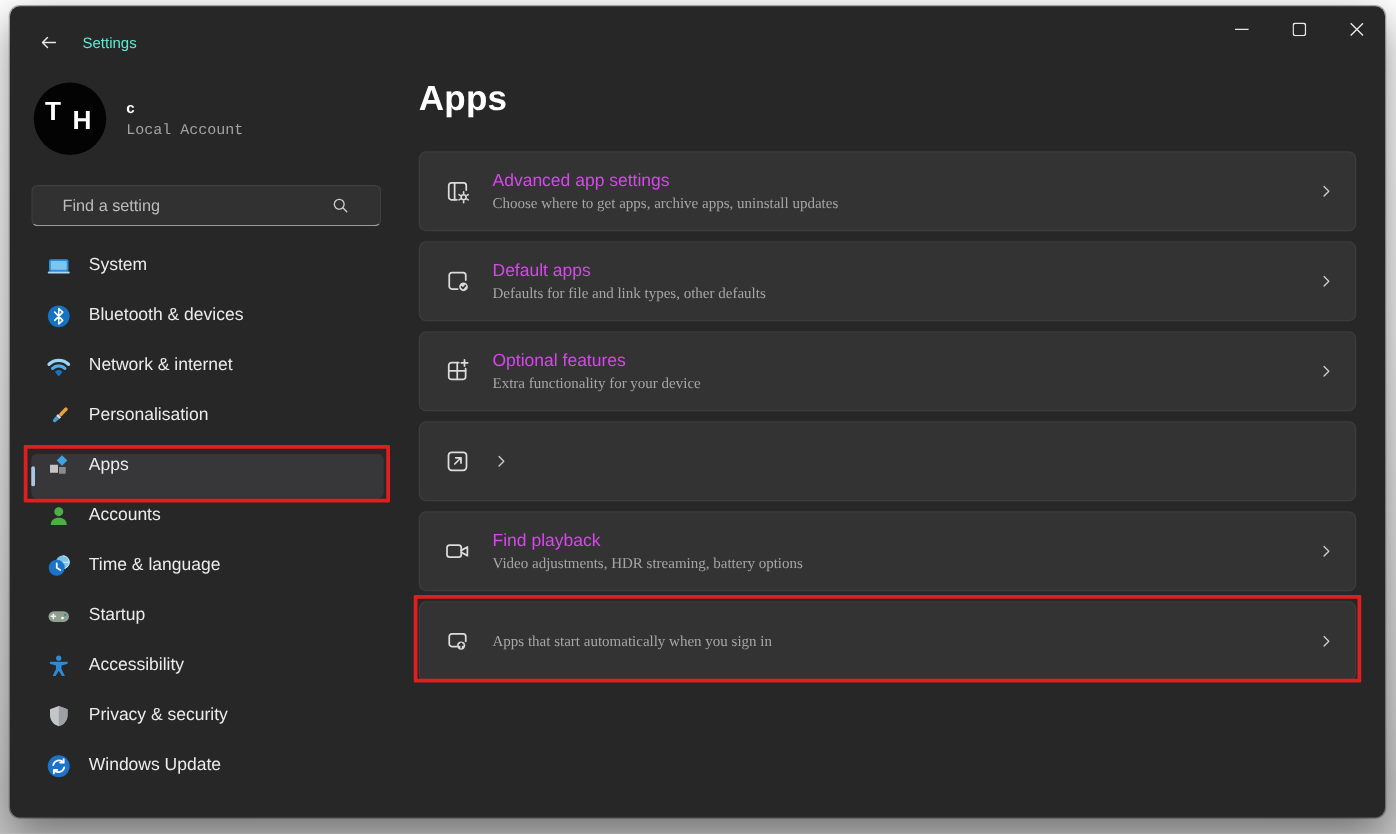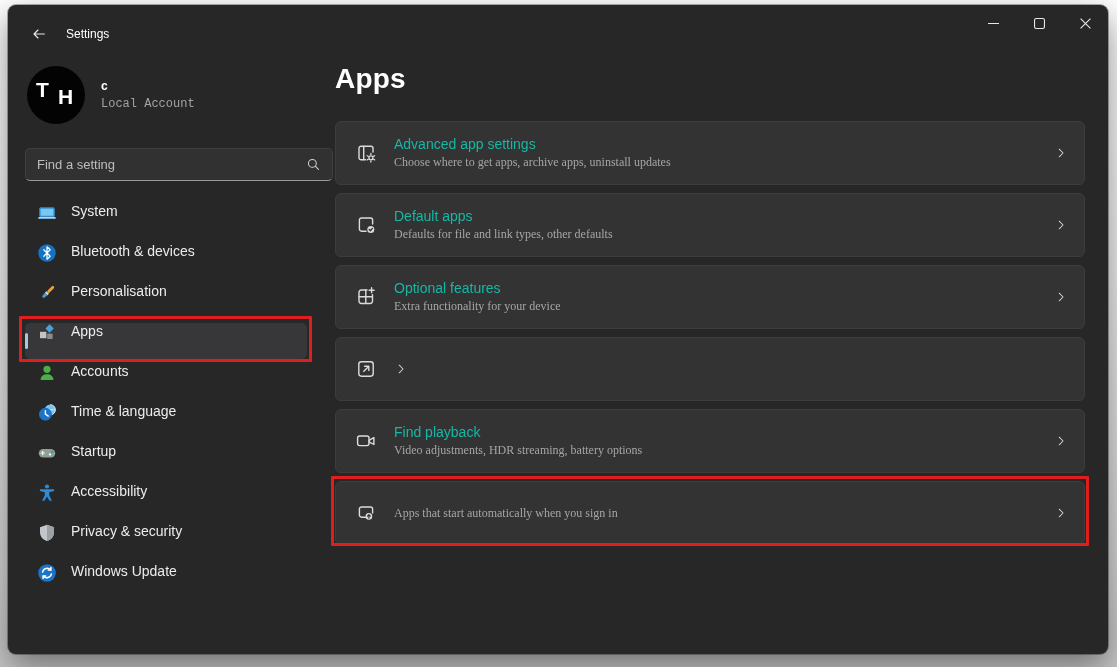--- a/index.html
+++ b/index.html
@@ -15,36 +15,36 @@
   .window {
     position:absolute; left:8px; top:5px; width:1100px; height:649px;
     background:#272727; border-radius:8px; overflow:hidden; color:#ffffff;
     box-shadow:0 12px 34px rgba(0,0,0,0.45), 0 0 0 1px rgba(0,0,0,0.30);
   }
   
   .back-button {
     position:absolute; left:16px; top:17px; width:30px; height:24px;
     background:none; border:none; padding:0; display:flex; align-items:center; justify-content:center; cursor:pointer;
   }
-  .titlebar-title { position:absolute; left:58px; top:22px; font-size:12px; color:#ffffff; }
+  .titlebar-title { position:absolute; left:58px; top:22px; font-size:12px; color:#5eead4; }
   .window-controls { position:absolute; right:0; top:0; display:flex; }
   .window-control { width:46px; height:36px; display:flex; align-items:center; justify-content:center; }
   
   .sidebar { position:absolute; left:17px; top:58px; width:282px; }
   .account { display:flex; align-items:center; gap:16px; height:64px; padding-left:2px; }
   .avatar { width:58px; height:58px; border-radius:50%; background:#030303; position:relative; flex:none; }
   .avatar span { position:absolute; font-weight:700; font-size:21px; color:#ffffff; }
   .avatar .letter-t { left:9px;  top:12px; }
   .avatar .letter-h { left:31px; top:19px; }
   .account-name { font-size:12px; font-weight:700; margin-bottom:4px; }
   .account-type { font-size:12px; color:#a3a3a3;font-family:Liberation Mono, monospace; }
   .search-box {
-    width:308px; height:33px; margin-top:21px;
+    width:280px; height:33px; margin-top:21px;
     background:#313131; border:1px solid #404040; border-bottom:1px solid #9a9a9a;
-    border-radius:5px; display:flex; align-items:center; padding:0 11px; cursor:text;
+    border-radius:5px; display:flex; align-items:center; padding:0 24px; cursor:text;
   }
   .search-placeholder { color:#bdbdbd; font-size:13px; flex:1; }
   .search-glyph { display:flex; align-items:center; }
   .nav { list-style:none; margin:22px 0 0 0; padding:0; }
   .nav-item {
     position:relative; height:36px; margin-bottom:4px; border-radius:5px;
     display:flex; align-items:flex-start; gap:14px; padding-left:12px;
     font-size:14px; color:#ececec; cursor:pointer;
   }
   .nav-item.selected { background:#37373a; }
@@ -56,21 +56,21 @@
   
   .main-title { position:absolute; left:327px; top:58px; margin:0; font-size:28px; font-weight:600; letter-spacing:0.2px; }
   .rows { position:absolute; left:327px; top:116px; width:750px; }
   .row {
     position:relative; height:64px; margin-bottom:8px;
     background:#333333; border:1px solid #3d3d3d; border-radius:6px;
     display:flex; align-items:center; cursor:pointer;
   }
   .row-icon { width:24px; height:24px; margin:0 16px 0 18px; display:flex; flex:none; }
   .row-text { flex:1; display:flex; flex-direction:column; gap:3px; }
-  .row-title { font-size:14px; color:#14b8a6; }
+  .row-title { font-size:14px; color:#d946ef; }
   .row-subtitle { font-size:12px; color:#a6a6a6;font-family:Liberation Serif, serif; }
   .row-chevron { margin-right:16px; display:flex; }
   
   .annotation-box { position:absolute; border:3px solid var(--annotation); pointer-events:none; z-index:6; border-radius:1px; }
   .nav-annotation { inset:-7px -5px -3px -6px; }
   .row-annotation { inset:-6px -5px -2px -5px; }
 </style>
 </head>
 <body style="--annotation: #df1f1f; --accent-pill: #a9c7e0;">
 
@@ -150,20 +150,31 @@
               <circle cx="10" cy="10" r="8.7" fill="#1573c4"></circle>
               <path d="M6.8 6.7L13.2 13.3 10 16.2V3.8L13.2 6.7 6.8 13.3" fill="none" stroke="#fff" stroke-width="1.25" stroke-linecap="round" stroke-linejoin="round"></path>
             </svg>
           </span>
     <span class="nav-label">Bluetooth &amp; devices</span>
   </li>
         <li class="nav-item">
 
     <span class="nav-icon">
             <svg width="20" height="20" viewBox="0 0 20 20">
+              <path d="M2.2 8.4a11.2 11.2 0 0 1 15.6 0" fill="none" stroke="#9bd4f5" stroke-width="2.6" stroke-linecap="round"></path>
+              <path d="M5.1 11.7a7 7 0 0 1 9.8 0" fill="none" stroke="#54aee4" stroke-width="2.6" stroke-linecap="round"></path>
+              <path d="M7.9 14.5a3.4 3.4 0 0 1 4.2 0L10 17.2z" fill="#1573c4" stroke="#1573c4" stroke-width="1.4" stroke-linejoin="round"></path>
+            </svg>
+          </span>
+    <span class="nav-label">Network &amp; internet</span>
+  </li>
+        <li class="nav-item">
+
+    <span class="nav-icon">
+            <svg width="20" height="20" viewBox="0 0 20 20">
               <g transform="rotate(45 10 10)">
                 <rect x="8.7" y="0.6" width="2.8" height="8.4" rx="1.2" fill="#e9a23b"></rect>
                 <rect x="8.3" y="9.1" width="3.6" height="2.2" fill="#dddddd"></rect>
                 <path d="M8.3 11.3h3.6l-0.5 4.1a1.6 1.6 0 0 1-2.6 0z" fill="#4e9fd0"></path>
               </g>
             </svg>
           </span>
     <span class="nav-label">Personalisation</span>
   </li>
         <li class="nav-item selected">

